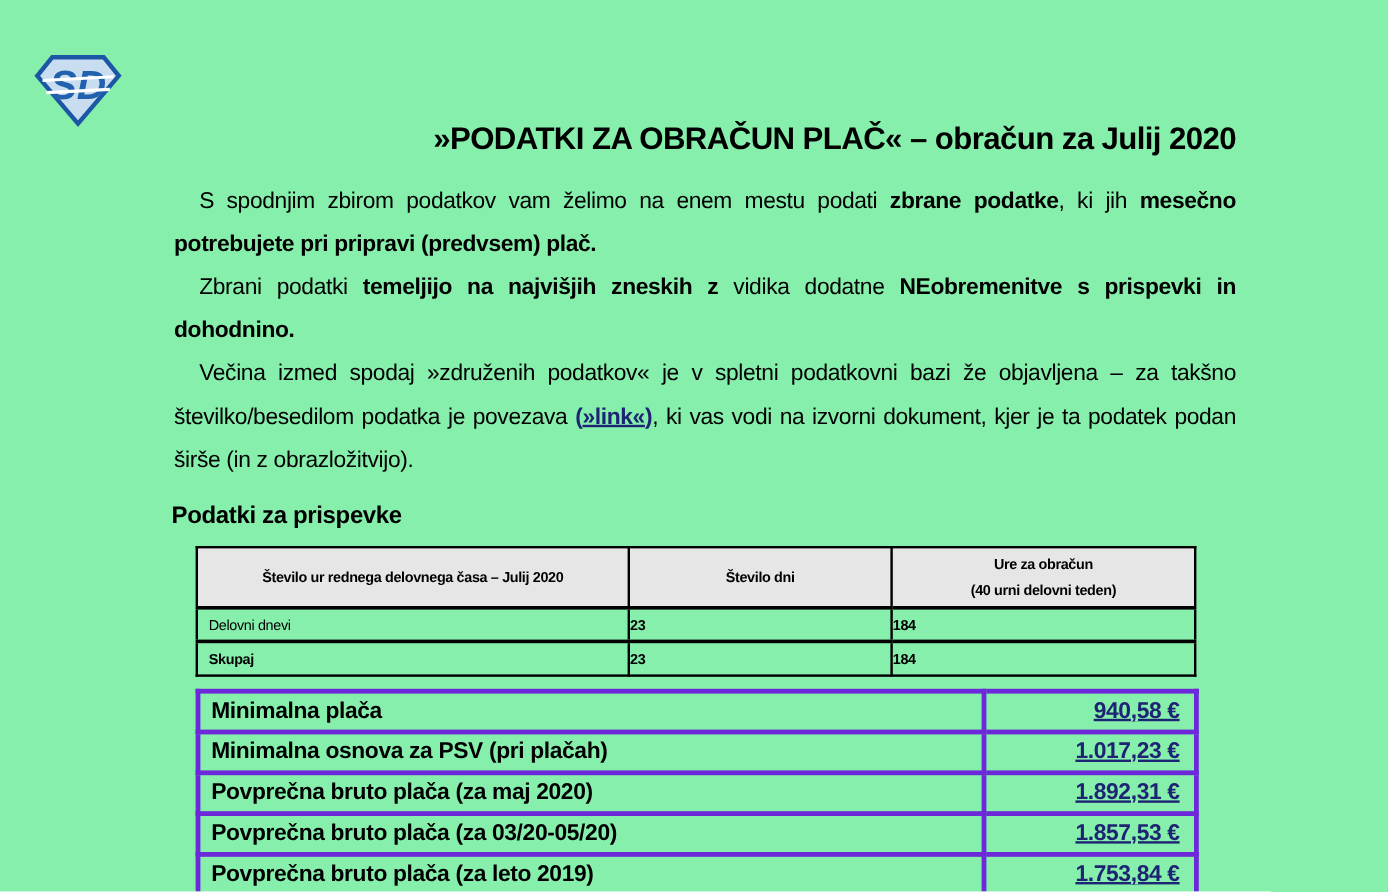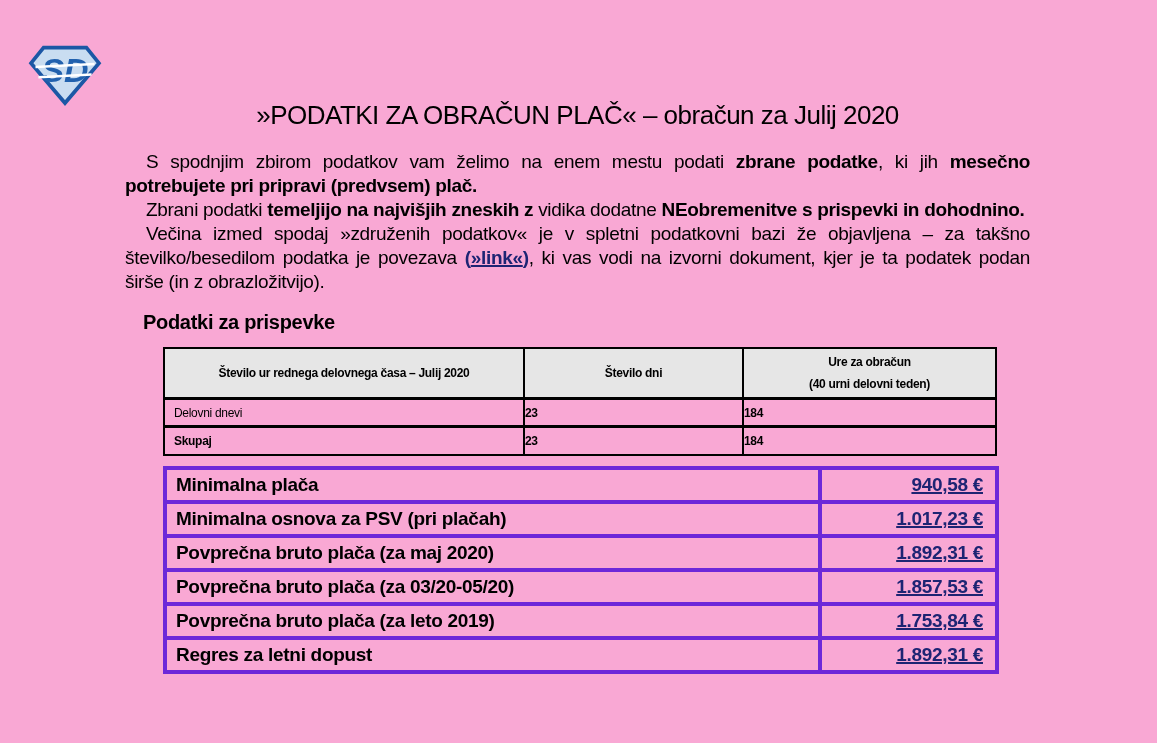--- a/index.html
+++ b/index.html
@@ -2,49 +2,50 @@
 <html><head>
 <meta charset="utf-8">
 <style>
   * { margin: 0; padding: 0; box-sizing: border-box; }
   html, body { background: #ffffff; }
   .page {
     position: relative;
     width: 1157px;
     height: 743px;
     overflow: hidden;
-    background: #f9a8d4;
+    background: #86efac;
     font-family: "Liberation Sans", "DejaVu Sans", sans-serif;
     color: #000000;
   }
   .logo {
     position: absolute;
     left: 28px;
     top: 44px;
     width: 74px;
     height: 62px;
   }
   .content {
     padding: 0 127px 0 125px;
   }
   .doc-title {
     margin-top: 100px;
-    text-align: center;
+    text-align: right;
     font-size: 26px;
-    font-weight: normal;
+    font-weight: bold;
     letter-spacing: -0.5px;
     white-space: nowrap;
   }
   .para {
     margin-top: 0;
     font-size: 19px;
-    line-height: 24px;
+    line-height: 36px;
     text-align: justify;
     text-indent: 21px;
     letter-spacing: -0.3px;
+    margin-left: 20px;
   }
   .para.first { margin-top: 19px; }
   .b { font-weight: bold; }
   .navy { color: #1d2473; font-weight: bold; }
   a.inline-link {
     color: #1d2473;
     font-weight: bold;
     text-decoration: underline;
     text-decoration-thickness: 2px;
     cursor: pointer;

